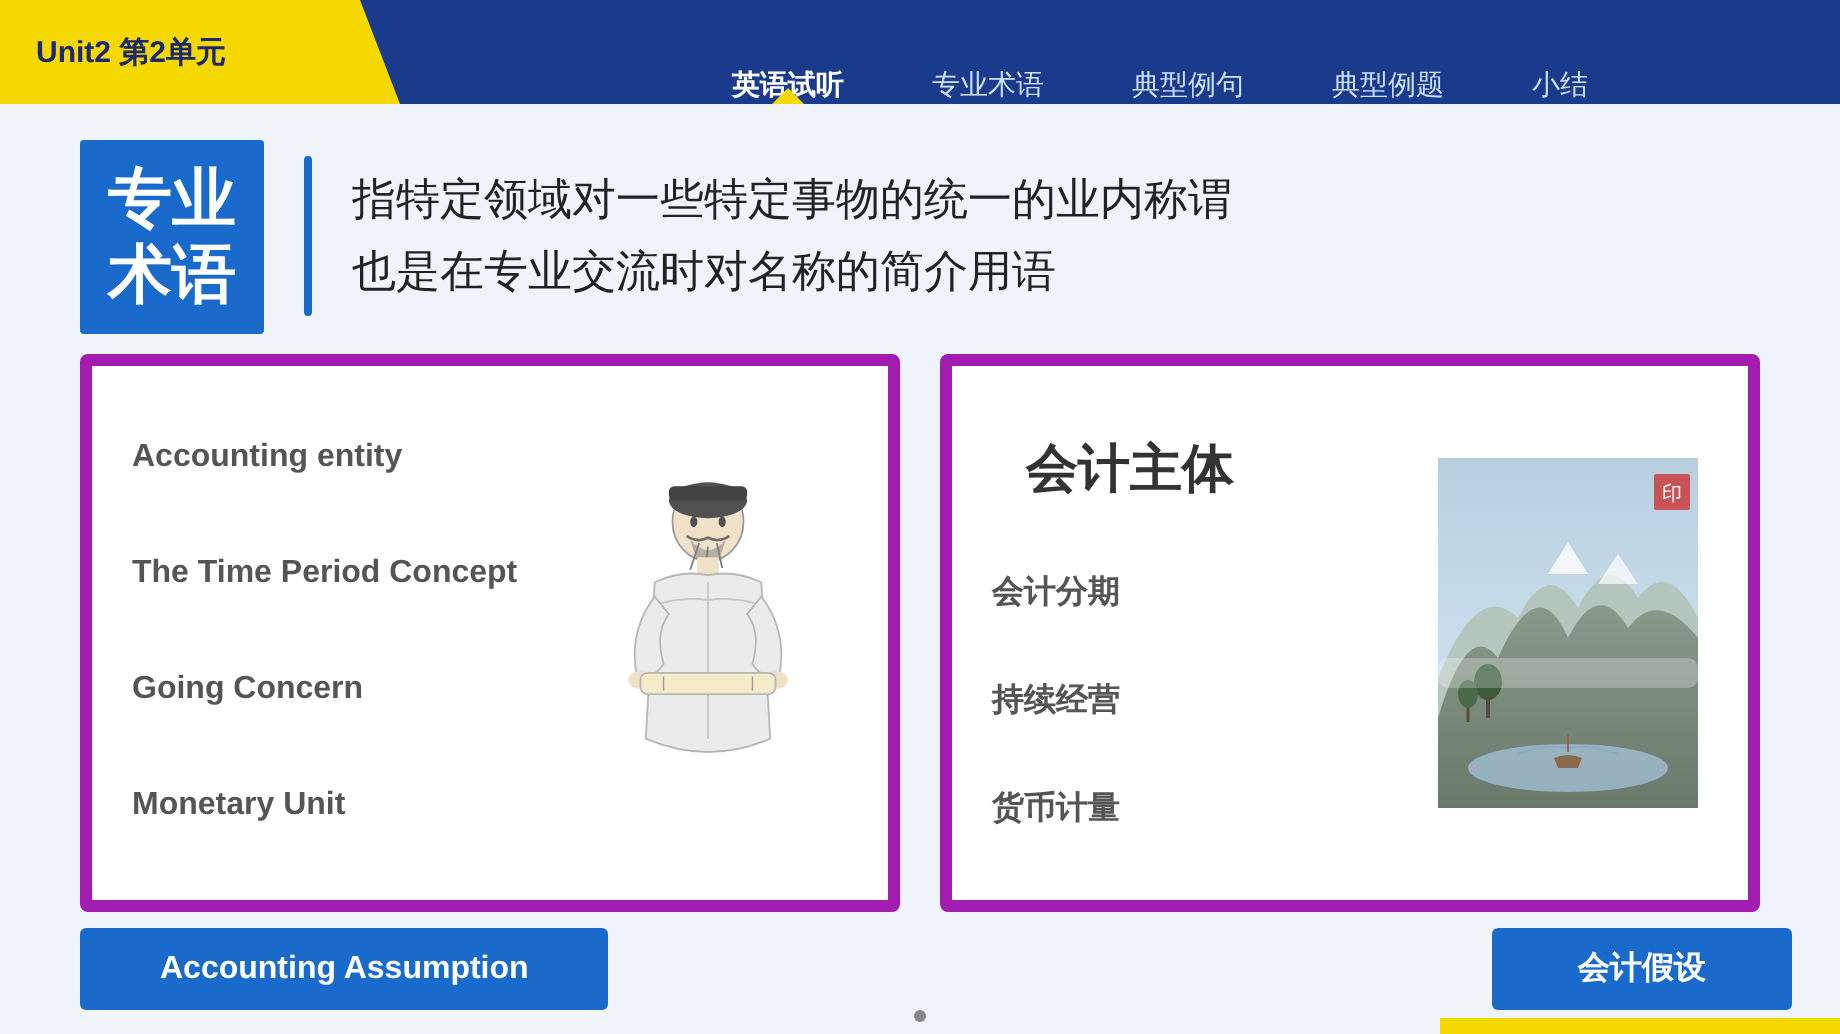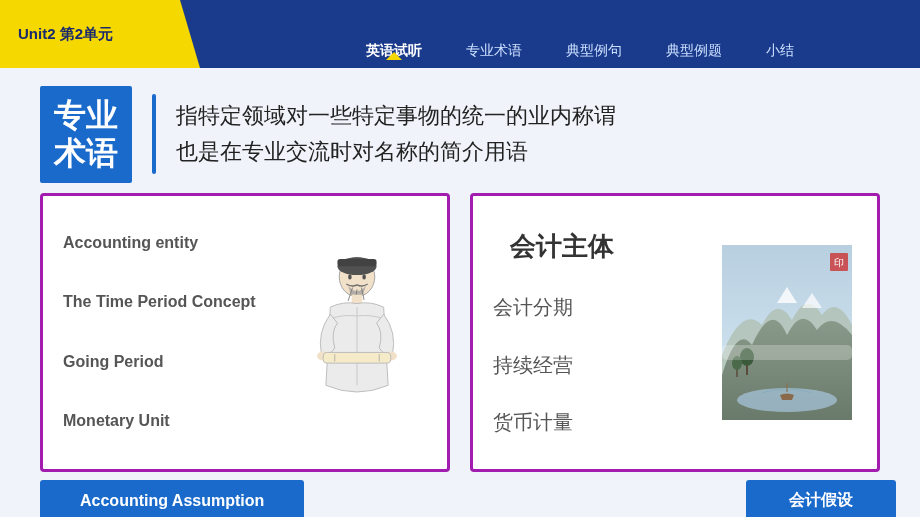--- a/index.html
+++ b/index.html
@@ -8,21 +8,21 @@
       height: 517px;
       background: #1a2a6c;
       font-family: 'Microsoft YaHei', Arial, sans-serif;
       overflow: hidden;
       position: relative;
     }
 
     
     .top-nav {
       width: 100%;
-      height: 68px;
+      height: 52px;
       background: #1a3a8c;
       display: flex;
       align-items: center;
       position: relative;
     }
 
     .unit-badge {
       background: #f5d800;
       color: #1a2a6c;
       font-weight: bold;
@@ -124,42 +124,42 @@
     
     .cards-section {
       display: flex;
       gap: 20px;
       padding: 0 40px;
       flex: 1;
     }
 
     .card {
       background: white;
-      border: 3px solid #a21caf;
+      border: 6px solid #a21caf;
       border-radius: 4px;
       flex: 1;
       position: relative;
       overflow: hidden;
       padding: 18px 20px;
       display: flex;
       flex-direction: column;
       justify-content: space-around;
     }
 
     .card-term {
       font-size: 16px;
       font-weight: bold;
       color: #555;
       line-height: 1.3;
     }
 
     .card-zh-term {
-      font-size: 20px;
+      font-size: 16px;
       color: #555;
-      font-weight: 400;
+      font-weight: 700;
     }
 
     .card-zh-term.large {
       font-size: 26px;
       color: #333;
       font-weight: bold;
       margin-left: 17px;
     }
 
     
@@ -274,21 +274,21 @@
       <div class="subtitle-text">指特定领域对一些特定事物的统一的业内称谓</div>
       <div class="subtitle-text">也是在专业交流时对名称的简介用语</div>
     </div>
   </div>
 
   <div class="cards-section">
 
     <div class="card">
       <div class="card-term">Accounting entity</div>
       <div class="card-term">The Time Period Concept</div>
-      <div class="card-term">Going Period</div>
+      <div class="card-term">Going Concern</div>
       <div class="card-term">Monetary Unit</div>
 
       <div class="card-image-area">
         <svg class="figure-svg" viewBox="0 0 120 180" xmlns="http://www.w3.org/2000/svg">
 
           <ellipse cx="60" cy="28" rx="20" ry="22" fill="#f0dcc0" stroke="#888" stroke-width="1"></ellipse>
 
           <ellipse cx="60" cy="16" rx="22" ry="10" fill="#333"></ellipse>
           <rect x="38" y="8" width="44" height="8" rx="3" fill="#222"></rect>
 

